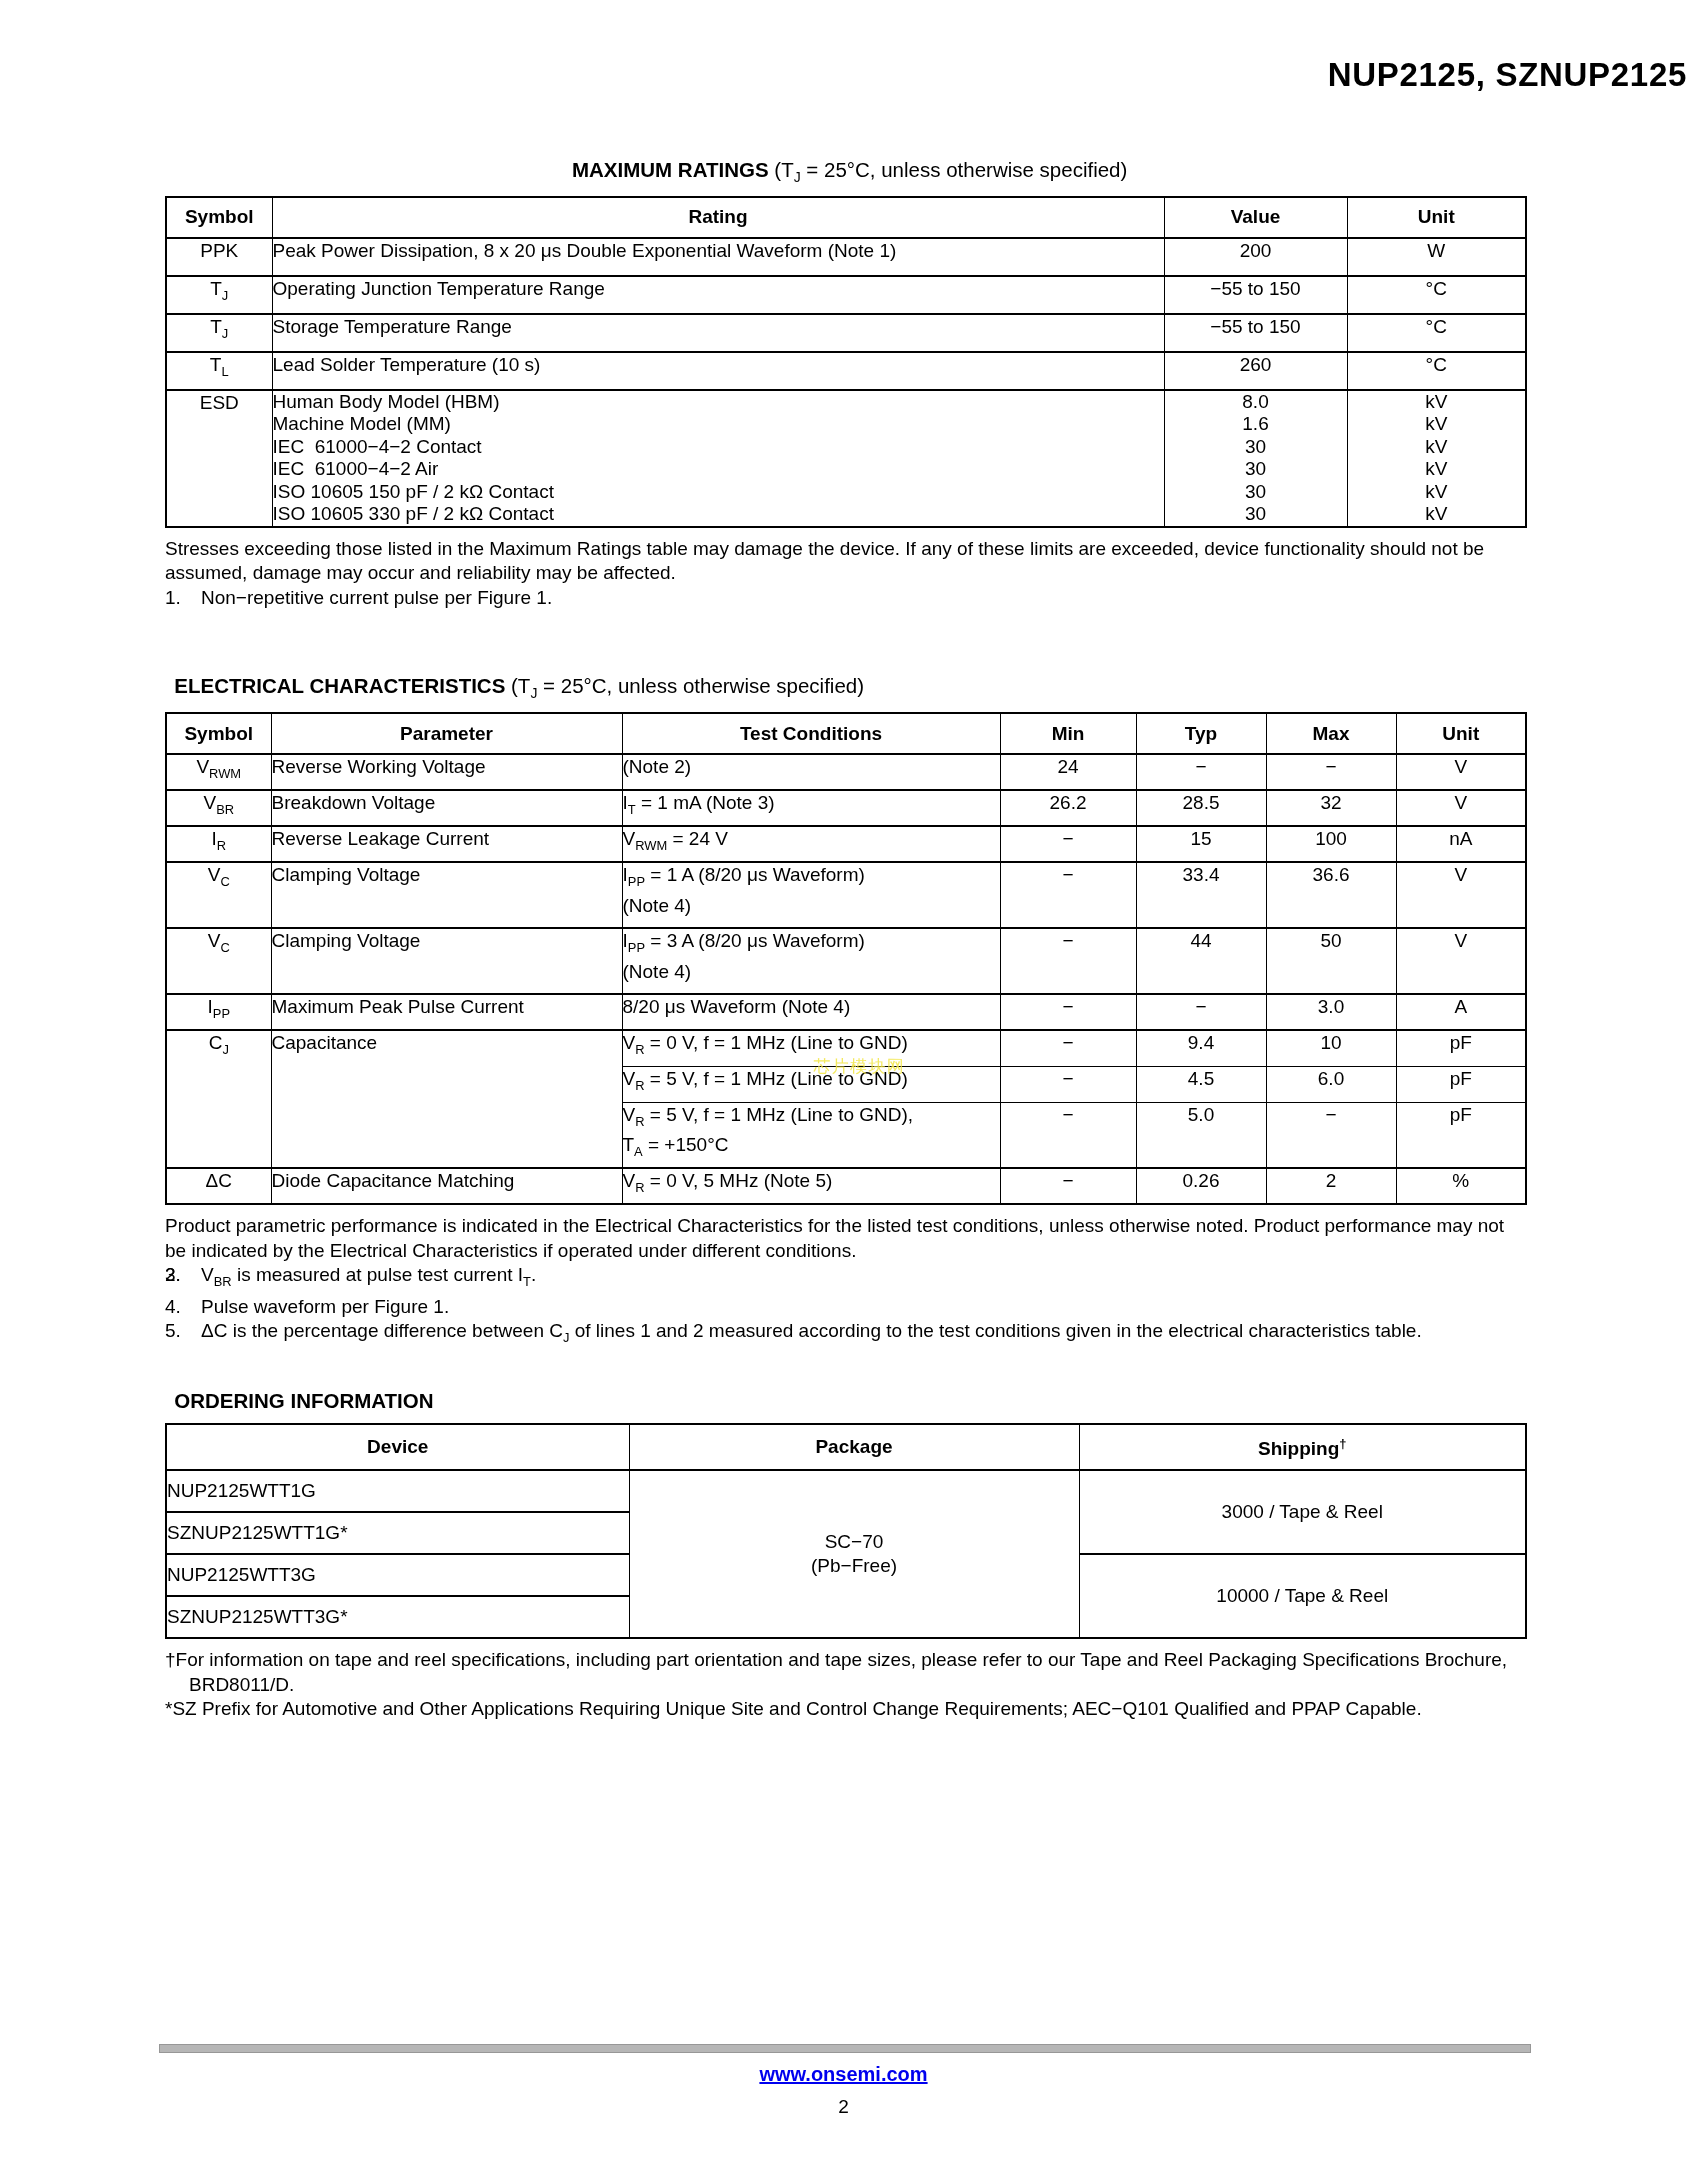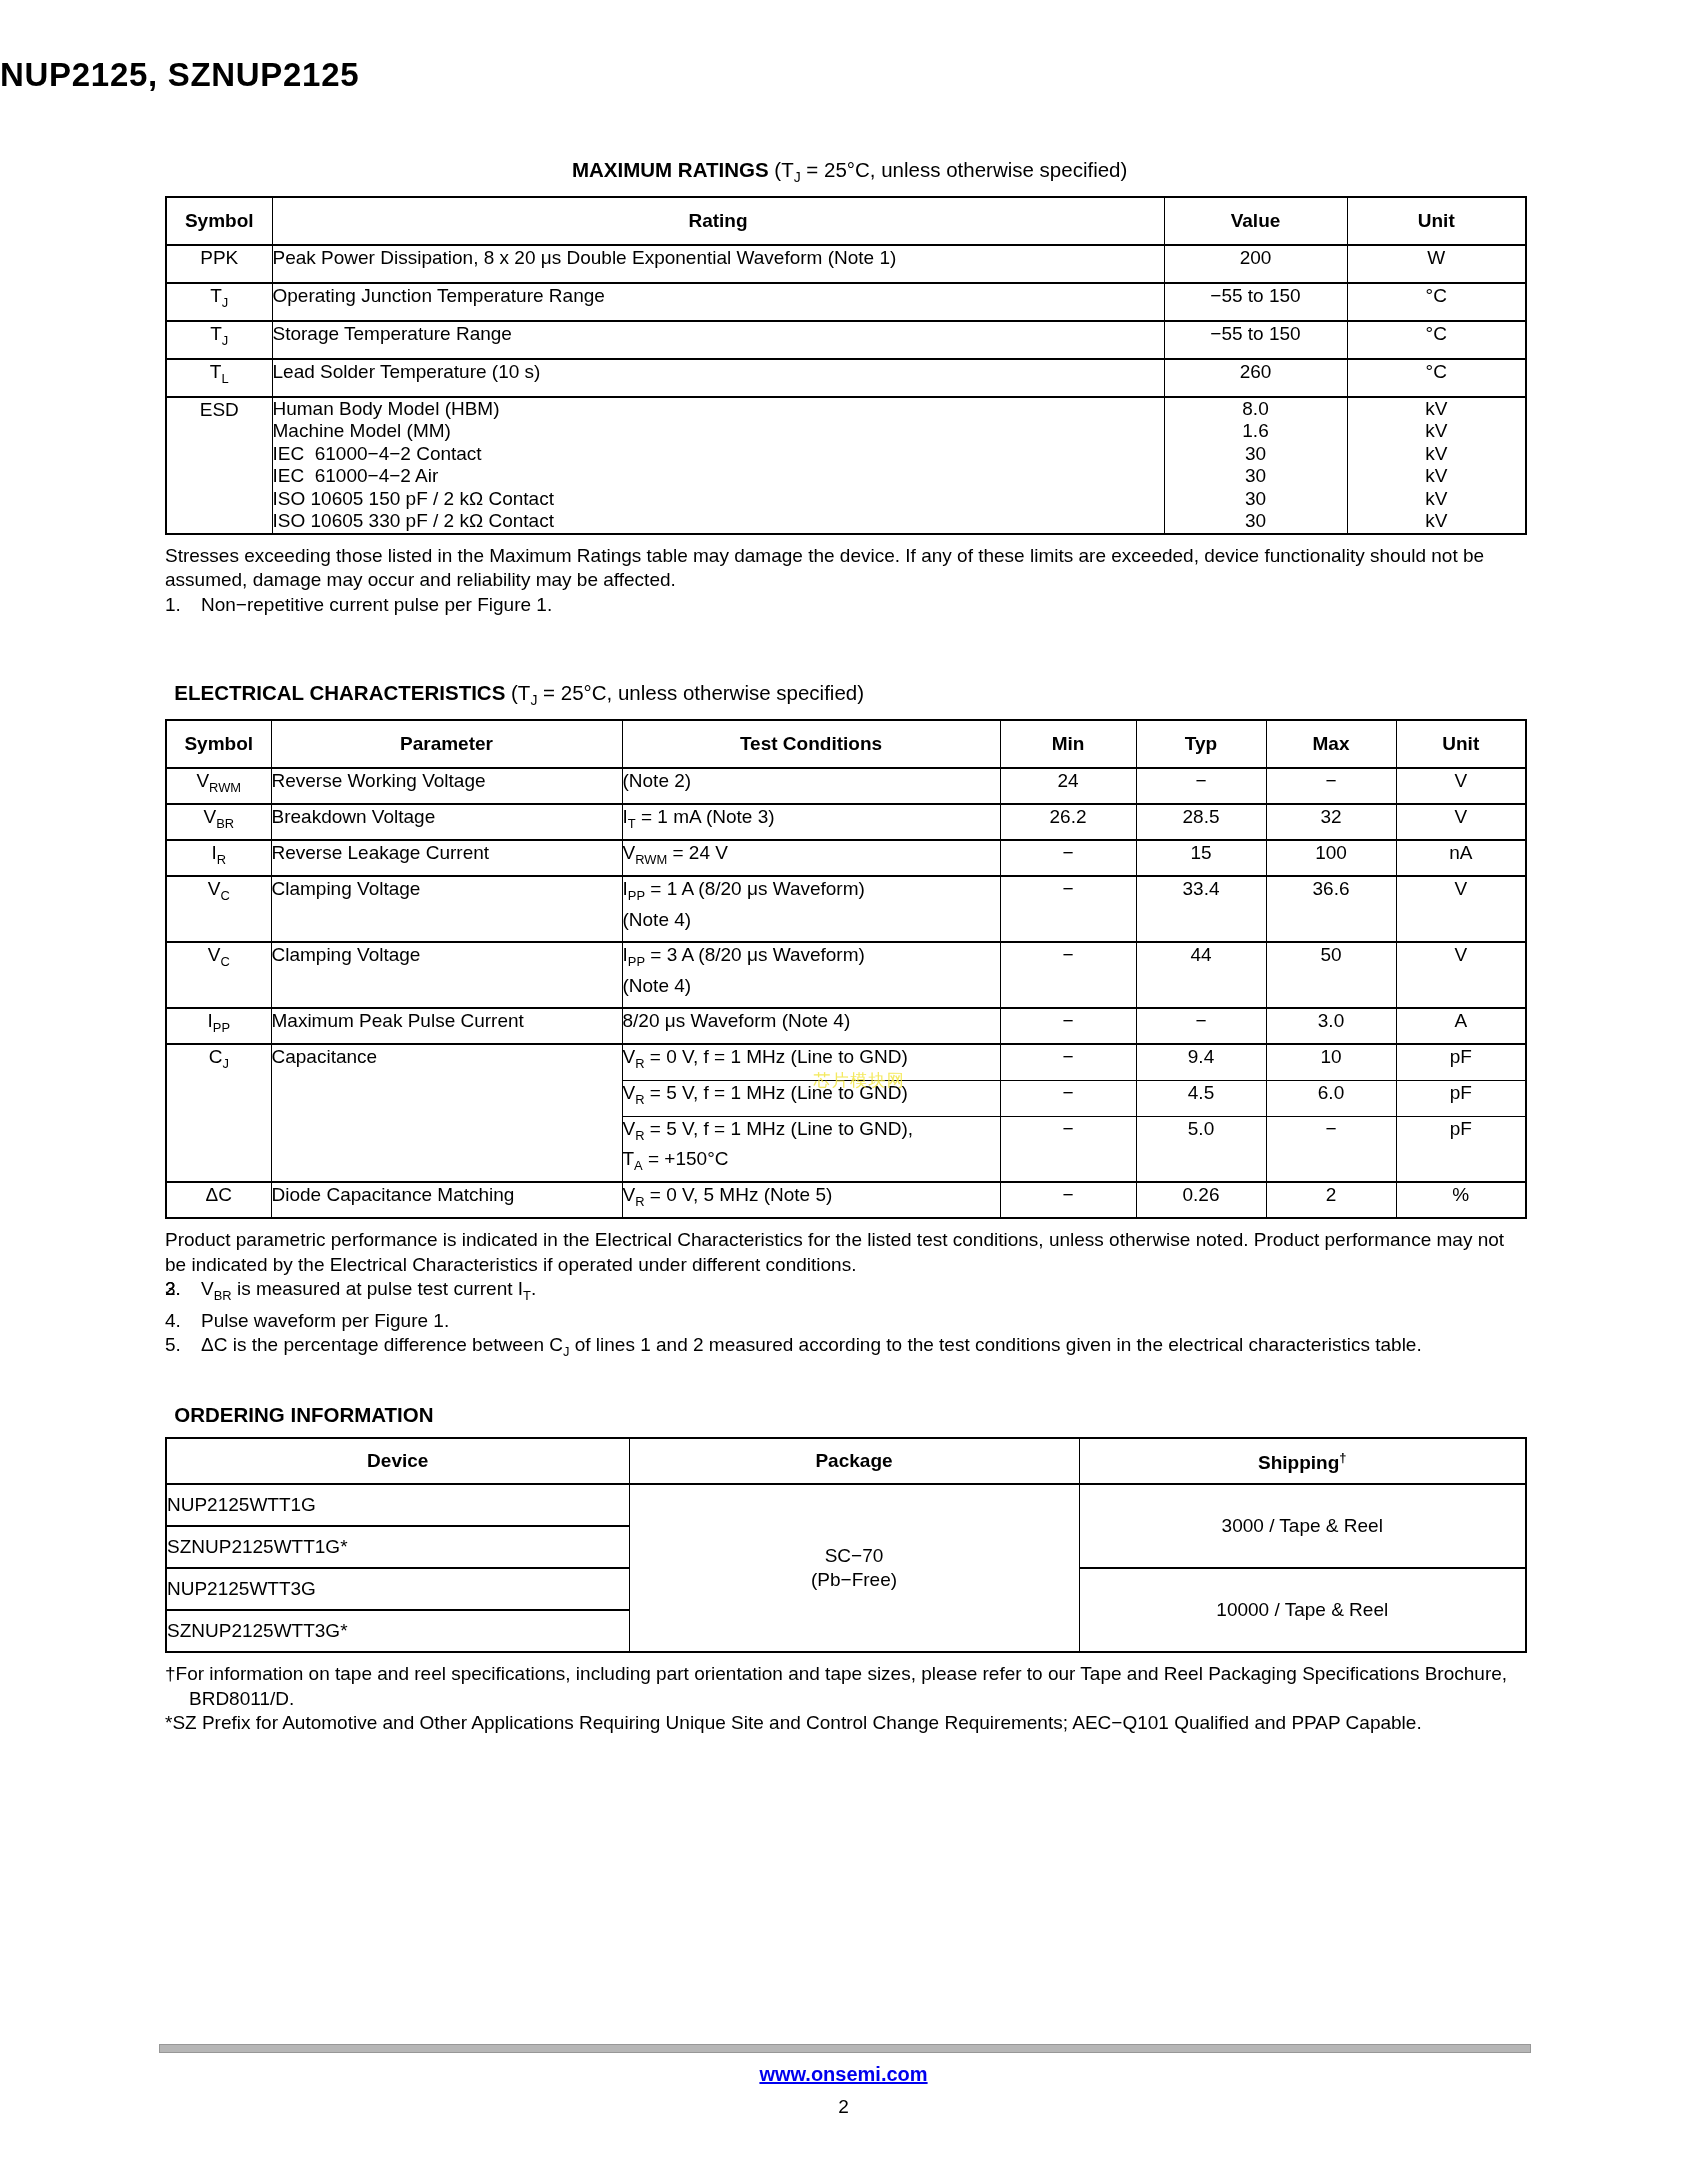--- a/index.html
+++ b/index.html
@@ -1,38 +1,38 @@
 <!DOCTYPE html>
 <html style="font-size:10.6px"><head>
 <meta charset="utf-8">
 <style>
   html,body{margin:0;padding:0;background:#ffffff;}
   body{width:1687px;height:2183px;font-family:"Liberation Sans",sans-serif;color:#000;}
   .page{position:relative;width:1687px;height:2183px;background:#fff;overflow:hidden;}
-  .title{margin:0;padding-top:56px;text-align:left;font-size:33px;font-weight:700;letter-spacing:0.7px;}
+  .title{margin:0;padding-top:56px;text-align:right;font-size:33px;font-weight:700;letter-spacing:0.7px;}
   .content{position:relative;margin-left:165px;width:1360px;}
   .sec-head{font-size:20.5px;margin:0 0 0 9.3px;}
   .sec-head .sh-b{font-weight:700;}
   .sec-head .sh-c{font-weight:400;}
   .sec1{margin-top:64px;text-align:center;}
   .sec2{margin-top:64px;}
   .sec3{margin-top:38px;}
   sub{font-size:68%;}
   sup{font-size:68%;}
 
   table.tbl{border-collapse:collapse;table-layout:fixed;width:1360px;margin-top:10.6px;
             border:2.6px solid #000;font-size:19px;}
   table.tbl th,table.tbl td{border:1.3px solid #000;padding:0;line-height:24px;}
   table.tbl th{font-weight:700;text-align:center;vertical-align:middle;}
   tr.thick>td,tr.thick>th{border-top:2.6px solid #000;}
   td.c{text-align:center;vertical-align:top;padding-top:8.6px;}
   td.l{text-align:left;vertical-align:top;padding:8.6px 9.3px 0 10.6px;}
   td.mid{vertical-align:middle;text-align:left;padding-left:10.6px;}
   td.cmid{vertical-align:middle;text-align:center;}
-  .rh58{height:38px;}.rh62{height:48px;}.rh66{height:36px;}.rh100{height:66px;}
+  .rh58{height:38px;}.rh62{height:41px;}.rh66{height:36px;}.rh100{height:66px;}
   .rh70{height:46px;}.rh63{height:42px;}
   td.esd-cell{padding-top:6.6px;padding-bottom:5.3px;}
   .esd-line{line-height:22.5px;white-space:pre-wrap;}
   td.rel{position:relative;}
   .watermark{position:absolute;left:191px;top:24px;color:#f2e644;opacity:.85;
              font-size:17px;letter-spacing:1.3px;white-space:nowrap;}
 
   .body-text{margin:9.3px 0 0 0;font-size:19px;line-height:24.5px;}
   .note{position:relative;padding-left:36px;font-size:19px;line-height:24.5px;}
   .note .num{position:absolute;left:0;top:0;}

